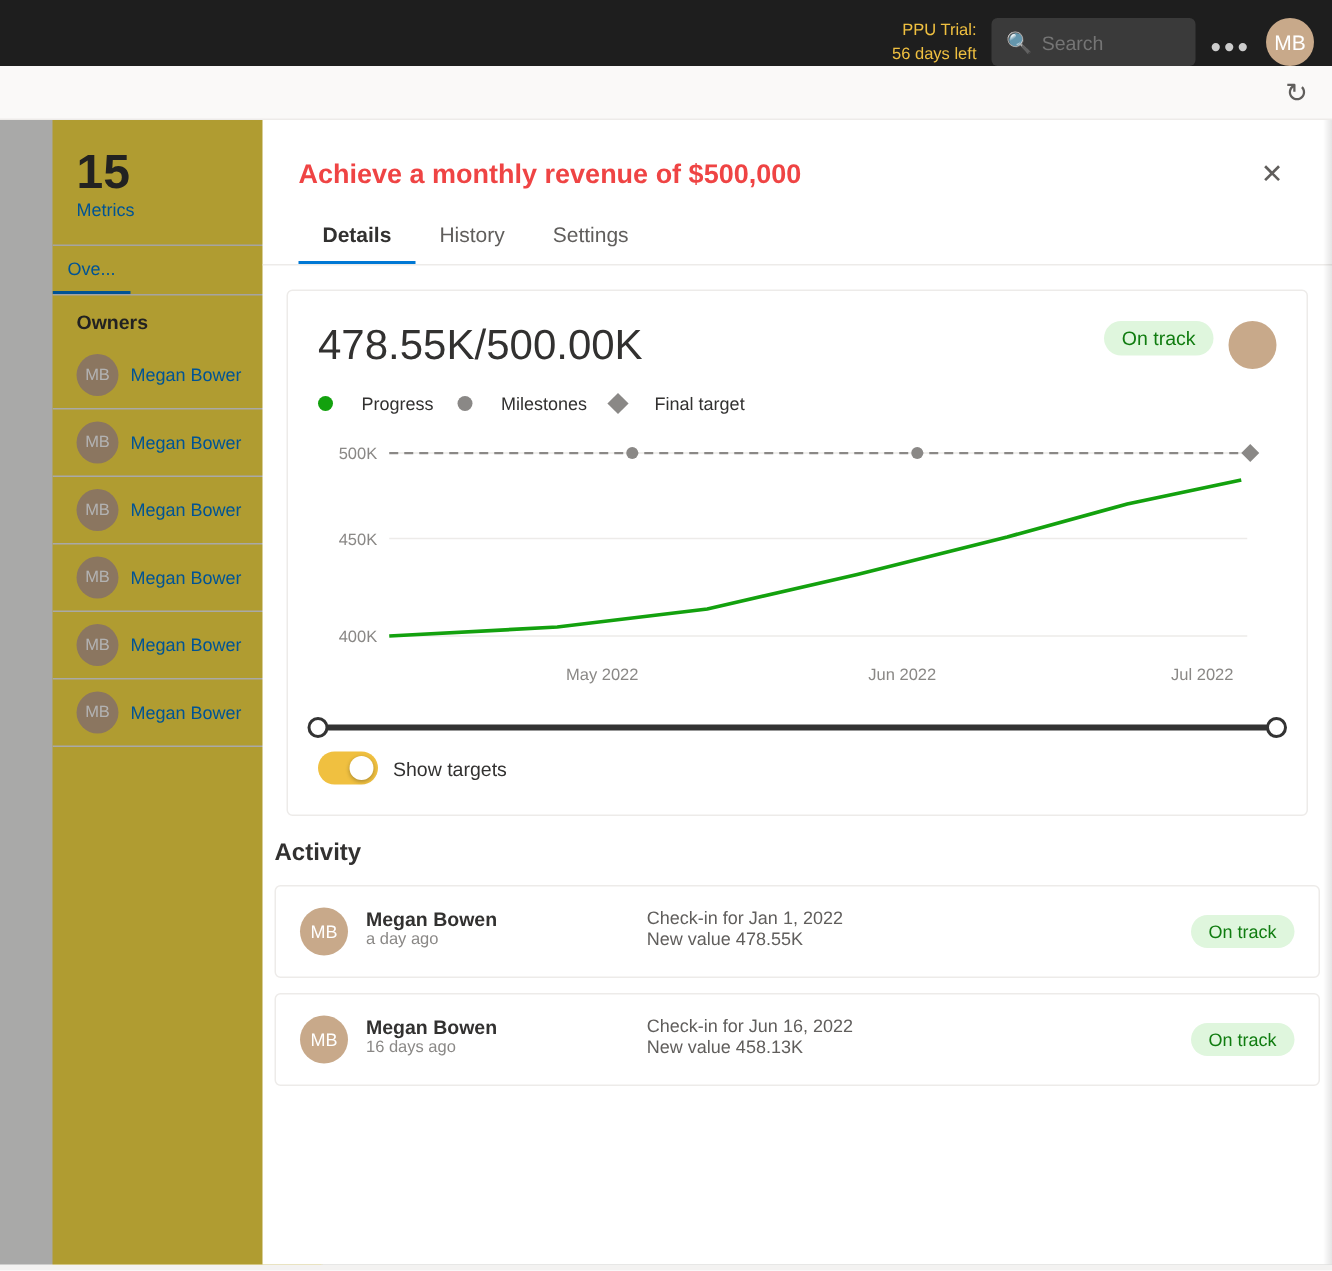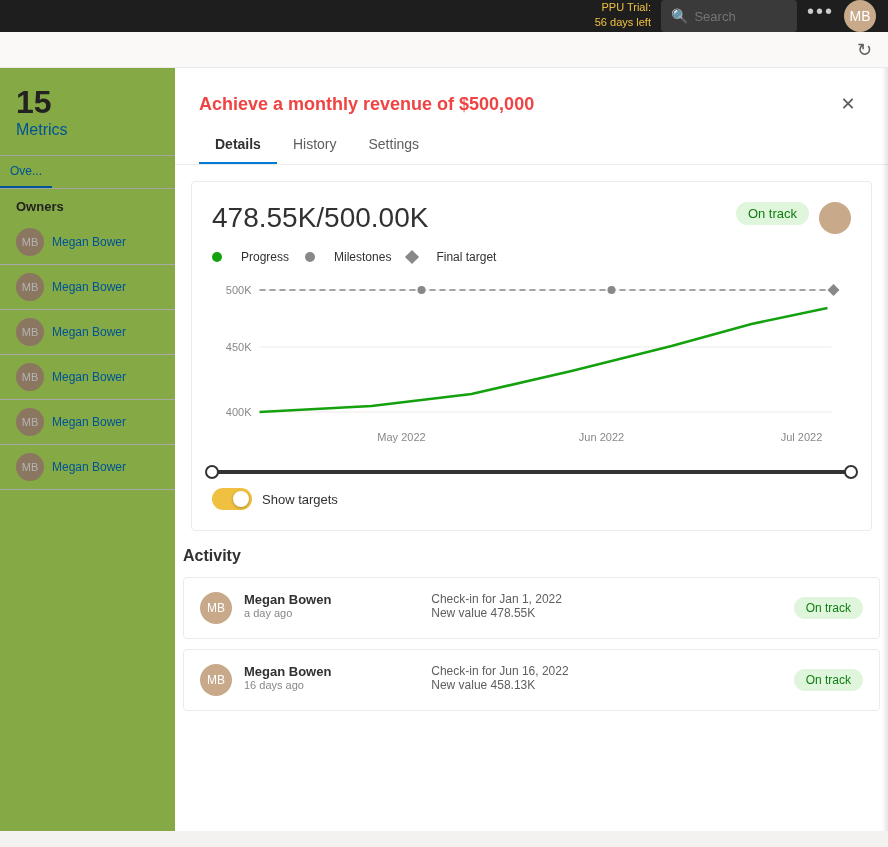--- a/index.html
+++ b/index.html
@@ -1,23 +1,23 @@
 <!DOCTYPE html>
 <html><head>
   <meta charset="utf-8">
   <style>
     * { box-sizing: border-box; margin: 0; padding: 0; }
     body { font-family: 'Segoe UI', Arial, sans-serif; background: #f3f2f1; width: 888px; height: 847px; overflow: hidden; position: relative; }
 
     
     .top-bar {
       background: #1e1e1e;
-      height: 32px;
-      display: flex;
-      align-items: flex-start;
+      height: 44px;
+      display: flex;
+      align-items: flex-end;
       justify-content: flex-end;
       padding: 0 12px;
       gap: 10px;
     }
     .ppu-trial {
       color: #fff;
       font-size: 11px;
       text-align: right;
       line-height: 1.4;
     }
@@ -79,36 +79,37 @@
     
     .main-area {
       display: flex;
       height: calc(847px - 84px);
       position: relative;
     }
 
     
     .sidebar {
       width: 180px;
-      background: #bef264;
+      background: #fde047;
       border-right: 1px solid #edebe9;
       flex-shrink: 0;
       overflow: hidden;
+      margin-left: 35px;
     }
     .sidebar-metrics {
       padding: 16px;
       border-bottom: 1px solid #edebe9;
     }
     .metrics-number {
       font-size: 32px;
       font-weight: 600;
       color: #323130;
     }
     .metrics-label {
-      font-size: 16px;
+      font-size: 12px;
       color: #0078d4;
     }
     .sidebar-tabs {
       display: flex;
       border-bottom: 1px solid #edebe9;
     }
     .sidebar-tab {
       padding: 8px 10px;
       font-size: 12px;
       color: #605e5c;

